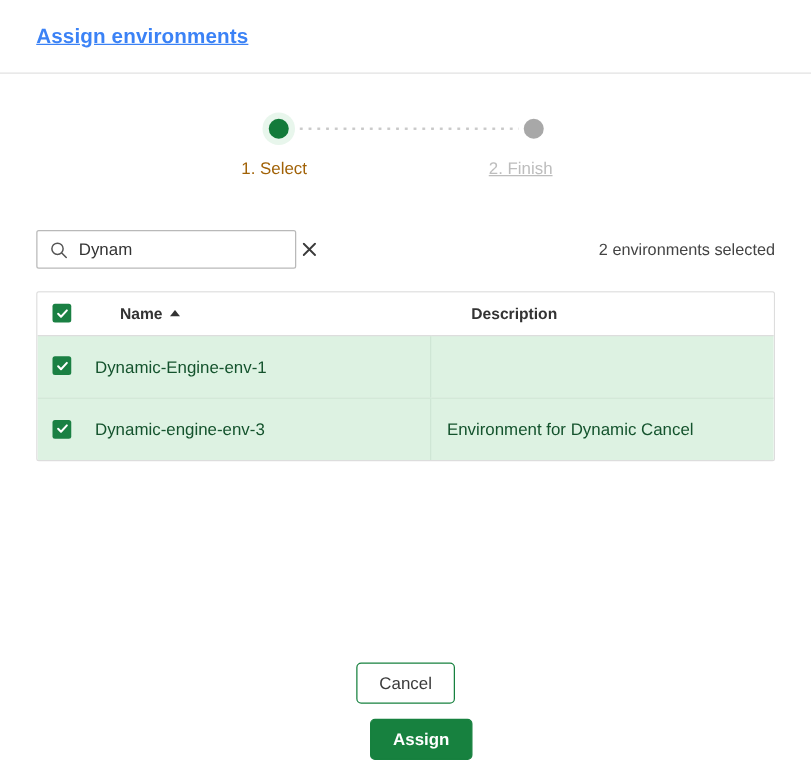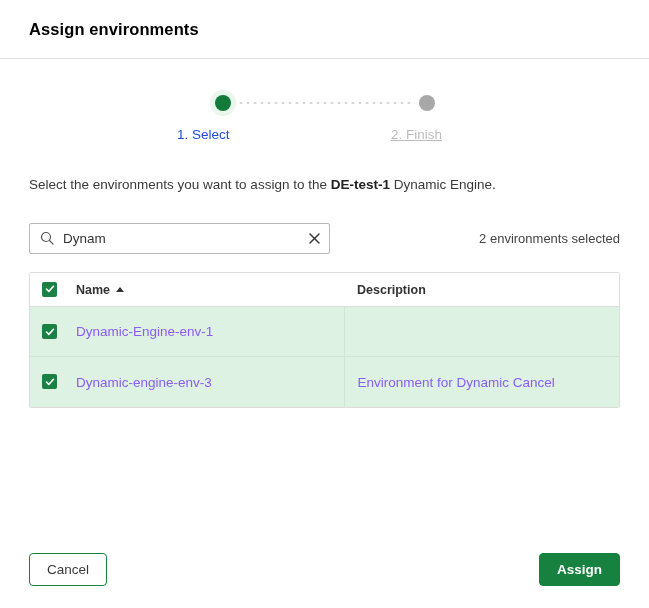--- a/index.html
+++ b/index.html
@@ -27,22 +27,23 @@
     height: 59px;
     flex: 0 0 59px;
     display: flex;
     align-items: center;
     padding: 0 29px;
     border-bottom: 1px solid #e2e2e2;
   }
   .dialog-title {
     font-size: 16.5px;
     font-weight: bold;
-    color: #000000;
+    color: #3b82f6;
     letter-spacing: 0.1px;
+    text-decoration: underline;
   }
 
   
   .dialog-body {
     flex: 1 1 auto;
     padding: 0 29px;
     position: relative;
   }
 
   
@@ -97,41 +98,41 @@
     position: relative;
     margin-top: 11px;
     height: 20px;
   }
   .step-label {
     position: absolute;
     font-size: 13.5px;
     white-space: nowrap;
     top: 0;
   }
-  .step-label.active { color: #1d4ed8; left: 148px; }
+  .step-label.active { color: #a16207; left: 164px; }
   .step-label.inactive { color: #bdbdbd; left: 362px; text-decoration: underline; }
 
   
   .intro-text {
     margin-top: 20px;
     font-size: 13.5px;
     color: #3a3a3a;
     line-height: 1.4;
   }
   .intro-text b { font-weight: bold; color: #222222; }
 
   
   .search-row {
     margin-top: 28px;
     display: flex;
     align-items: center;
     justify-content: space-between;
   }
   .search-box {
-    width: 301px;
+    width: 208px;
     height: 31px;
     border: 1px solid #b9b9b9;
     border-radius: 2px;
     display: flex;
     align-items: center;
     padding: 0 8px 0 10px;
     background: #ffffff;
   }
   .search-icon {
     width: 14px;
@@ -197,36 +198,36 @@
     border-bottom: 1px solid #dddddd;
     font-size: 12.5px;
     font-weight: bold;
     color: #333333;
     padding: 0;
   }
   thead th.col-check { padding-left: 12px; }
   thead th.col-name { padding-left: 0; }
   thead th.col-desc { padding-left: 13px; }
 
-  .th-inner { display: flex; align-items: center; gap: 6px; }
+  .th-inner { display: flex; align-items: center; gap: 6px; margin-left: 20px; }
   .sort-arrow {
     display: inline-block;
     width: 0; height: 0;
     border-left: 4px solid transparent;
     border-right: 4px solid transparent;
     border-bottom: 5px solid #333333;
   }
 
   tbody tr {
     background: #ddf2e2;
   }
   tbody tr td {
     height: 50px;
     font-size: 13.5px;
-    color: #8b5cf6;
+    color: #14532d;
     border-bottom: 1px solid #cfe6d5;
     padding: 0;
   }
   tbody tr:last-child td { border-bottom: none; }
   tbody td.col-check { padding-left: 12px; }
   tbody td.col-desc {
     padding-left: 13px;
     border-left: 1px solid #cfe6d5;
   }
 
@@ -247,20 +248,21 @@
   .dialog-footer {
     position: absolute;
     left: 0;
     right: 0;
     bottom: 0;
     height: 78px;
     display: flex;
     align-items: center;
     justify-content: space-between;
     padding: 0 29px;
+    flex-direction: column;
   }
   .btn {
     font-family: "Liberation Sans", sans-serif;
     font-size: 13.5px;
     border-radius: 4px;
     cursor: pointer;
     height: 33px;
     padding: 0 17px;
     display: inline-flex;
     align-items: center;
@@ -302,21 +304,20 @@
         <div class="step-dot-wrap">
           <span class="step-dot inactive"></span>
         </div>
       </div>
       <div class="stepper-labels">
         <span class="step-label active">1. Select</span>
         <span class="step-label inactive">2. Finish</span>
       </div>
     </div>
 
-    <div class="intro-text"><span>Select the environments you want to assign to the </span><b>DE-test-1</b><span> Dynamic Engine.</span></div>
 
     <div class="search-row">
       <div class="search-box">
         <span class="search-icon">
           <svg width="14" height="14" viewBox="0 0 14 14" fill="none" xmlns="http://www.w3.org/2000/svg">
             <circle cx="6" cy="6" r="4.5" stroke="#555555" stroke-width="1.2" fill="none"></circle>
             <line x1="9.4" y1="9.4" x2="13" y2="13" stroke="#555555" stroke-width="1.2" stroke-linecap="round"></line>
           </svg>
         </span>
         <input class="search-input" type="text" value="Dynam" style="">

